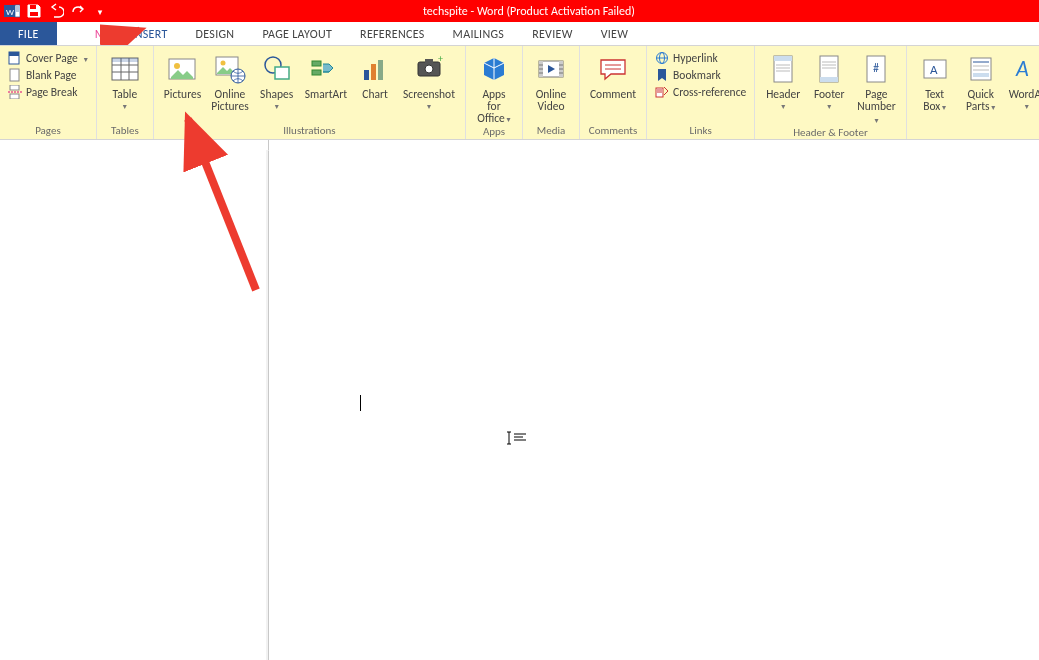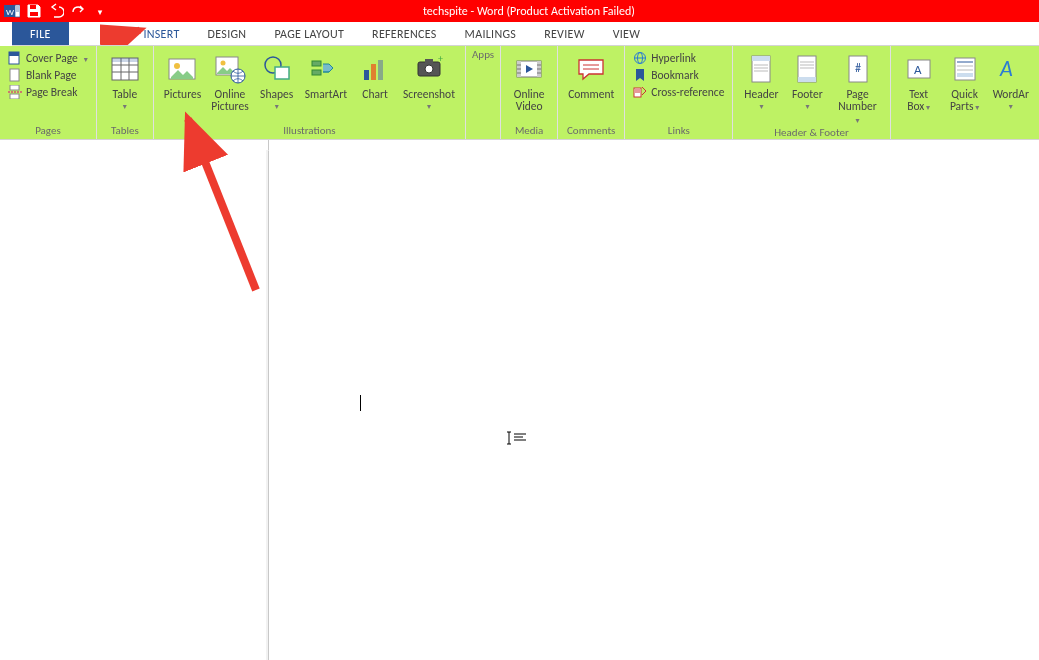--- a/index.html
+++ b/index.html
@@ -6,28 +6,28 @@
   body { width: 1039px; height: 660px; background: #fff; overflow: hidden; position: relative; }
 
   
   .titlebar { height: 22px; background: #ff0000; display: flex; align-items: center; font-size: 12px; color: #fff; position: relative; }
   .titlebar-left { display: flex; align-items: center; gap: 6px; padding-left: 4px; }
   .titlebar-icon { width: 16px; height: 16px; display: flex; align-items: center; justify-content: center; }
   .titlebar-icon svg { width: 16px; height: 16px; }
   .titlebar-title { position: absolute; left: 0; right: 0; text-align: center; pointer-events: none; font-size: 12px; margin-left: 19px; }
 
   
-  .tabstrip { height: 24px; background: #fff; border-bottom: 1px solid #d4d4d4; display: flex; align-items: stretch; font-size: 12px; color: #444; margin-left: 12px; }
+  .tabstrip { height: 24px; background: #fff; border-bottom: 1px solid #d4d4d4; display: flex; align-items: stretch; font-size: 12px; color: #444; }
   .tab { padding: 0 14px; display: flex; align-items: center; cursor: pointer; text-transform: uppercase; letter-spacing: 0.3px; }
   .tab.file { background: #2b579a; color: #fff; padding: 0 18px; }
   .tab.home { color: #ec4899; position: relative; overflow: hidden; }
   .tab.insert { color: #2b579a; font-weight: normal; }
 
   
-  .ribbon { height: 94px; background: #bef264; border-bottom: 1px solid #d4d4d4; display: flex; align-items: stretch; }
+  .ribbon { height: 94px; background: #fef9c3; border-bottom: 1px solid #d4d4d4; display: flex; align-items: stretch; }
   .group { border-right: 1px solid #e0e0e0; padding: 2px 6px 0 6px; display: flex; flex-direction: column; justify-content: space-between; }
   .group-body { display: flex; align-items: flex-start; gap: 2px; flex: 1; }
   .group-label { text-align: center; font-size: 11px; color: #6b6b6b; padding-bottom: 2px; }
 
   .small-list { display: flex; flex-direction: column; gap: 1px; padding-top: 2px; }
   .small-item { display: flex; align-items: center; gap: 4px; font-size: 11.5px; color: #444; padding: 1px 2px; cursor: pointer; white-space: nowrap; }
   .small-item .ic { width: 14px; height: 14px; display:flex; align-items:center; justify-content:center; }
   .small-item .ic svg { width:14px; height:14px; }
 
   .big-btn { display: flex; flex-direction: column; align-items: center; justify-content: flex-start; width: auto; min-width: 44px; padding: 2px 4px 0 4px; cursor: pointer; font-size: 11.5px; color: #444; text-align:center; gap:2px; }
@@ -228,20 +228,31 @@
             </svg>
           </span>
         <span class="lbl">Screenshot</span>
         <span class="drop">▾</span>
       </div>
     </div>
     <div class="group-label">Illustrations</div>
   </div>
 
   <div class="group">
+    <div class="group-body">
+      <div class="big-btn">
+        <span class="big-ic">
+            <svg viewBox="0 0 34 34">
+              <path d="M17 6l10 5v12l-10 5-10-5V11z" fill="#2b7cd3"></path>
+              <path d="M17 6v22M7 11l10 5 10-5" stroke="#fff" stroke-width="1" fill="none"></path>
+            </svg>
+          </span>
+        <span class="lbl"><span>Apps for</span><br><span>Office</span><span style="font-size:8px;color:#777;"> ▾</span></span>
+      </div>
+    </div>
     <div class="group-label">Apps</div>
   </div>
 
   <div class="group">
     <div class="group-body">
       <div class="big-btn">
         <span class="big-ic">
             <svg viewBox="0 0 34 34">
               <rect x="5" y="9" width="24" height="16" fill="#fff" stroke="#777"></rect>
               <rect x="5" y="9" width="4" height="16" fill="#ccc"></rect>

